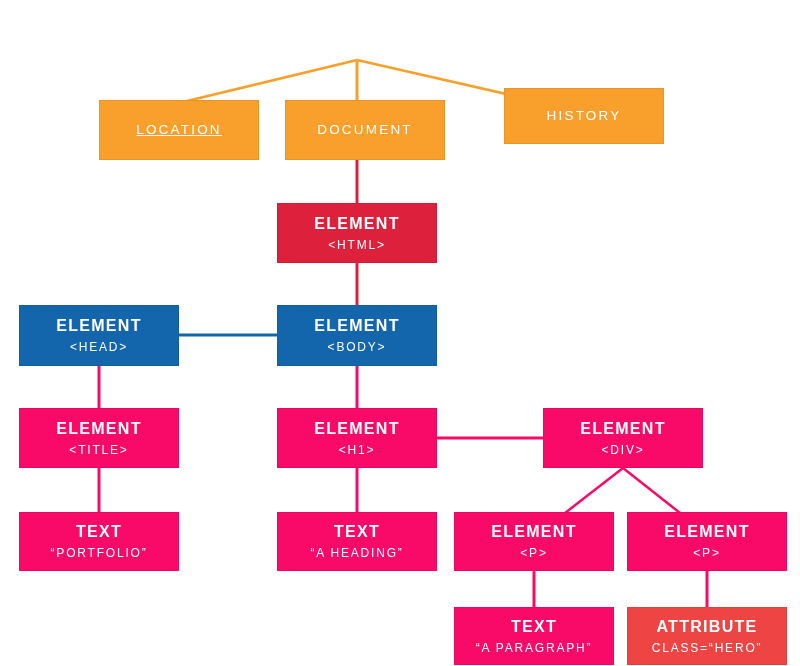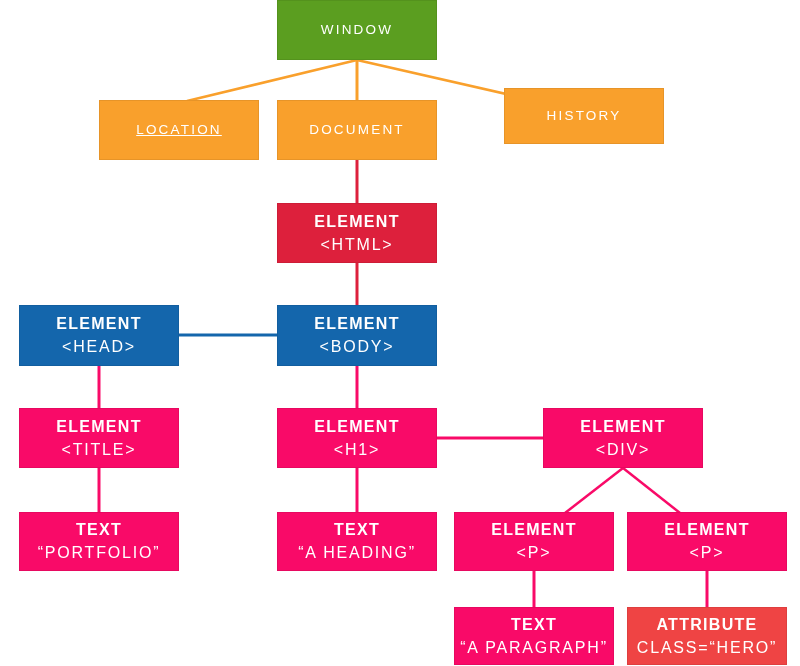--- a/index.html
+++ b/index.html
@@ -29,21 +29,21 @@
     box-shadow: inset 0 0 0 1px rgba(0,0,0,0.07);
     box-sizing: border-box;
   }
   .node .heading {
     font-size: 16px;
     font-weight: 700;
     letter-spacing: 1.3px;
     line-height: 1;
   }
   .node .label {
-    font-size: 16px;
+    font-size: 12px;
     font-weight: 400;
     letter-spacing: 1.8px;
     line-height: 1;
     white-space: nowrap;
   }
   .node .title {
     font-size: 13.5px;
     font-weight: 400;
     letter-spacing: 2.2px;
     line-height: 1;
@@ -64,27 +64,24 @@
       <line x1="357" y1="366" x2="357" y2="409" stroke="#F90A68" stroke-width="3"></line>
       <line x1="99" y1="468" x2="99" y2="513" stroke="#F90A68" stroke-width="3"></line>
       <line x1="357" y1="468" x2="357" y2="513" stroke="#F90A68" stroke-width="3"></line>
       <line x1="437" y1="438" x2="543" y2="438" stroke="#F90A68" stroke-width="3"></line>
       <line x1="623" y1="468" x2="565" y2="513" stroke="#F90A68" stroke-width="2.5"></line>
       <line x1="623" y1="468" x2="680" y2="513" stroke="#F90A68" stroke-width="2.5"></line>
       <line x1="534" y1="571" x2="534" y2="608" stroke="#F90A68" stroke-width="3"></line>
       <line x1="707" y1="571" x2="707" y2="608" stroke="#F90A68" stroke-width="3"></line>
     </svg>
 
-<div class="node" style="left: 277px; top: 0px; width: 160px; height: 60px; background: rgb(91, 158, 32);">
-      <span class="title">WINDOW</span>
-    </div>
     <div class="node" style="left: 99px; top: 100px; width: 160px; height: 60px; background: rgb(249, 160, 44); text-decoration: underline;">
       <span class="title">LOCATION</span>
     </div>
-    <div class="node" style="left: 277px; top: 100px; width: 160px; height: 60px; background: rgb(249, 160, 44);">
+    <div class="node" style="left: 285px; top: 100px; width: 160px; height: 60px; background: rgb(249, 160, 44);">
       <span class="title">DOCUMENT</span>
     </div>
     <div class="node" style="left: 456px; top: 88px; width: 160px; height: 56px; background: rgb(249, 160, 44); margin-left: 48px;">
       <span class="title">HISTORY</span>
     </div>
     <div class="node" style="left: 277px; top: 203px; width: 160px; height: 60px; background: rgb(221, 32, 60);">
       <span class="heading">ELEMENT</span>
       <span class="label">&lt;HTML&gt;</span>
     </div>
     <div class="node" style="left: 19px; top: 305px; width: 160px; height: 61px; background: rgb(20, 102, 172);">

